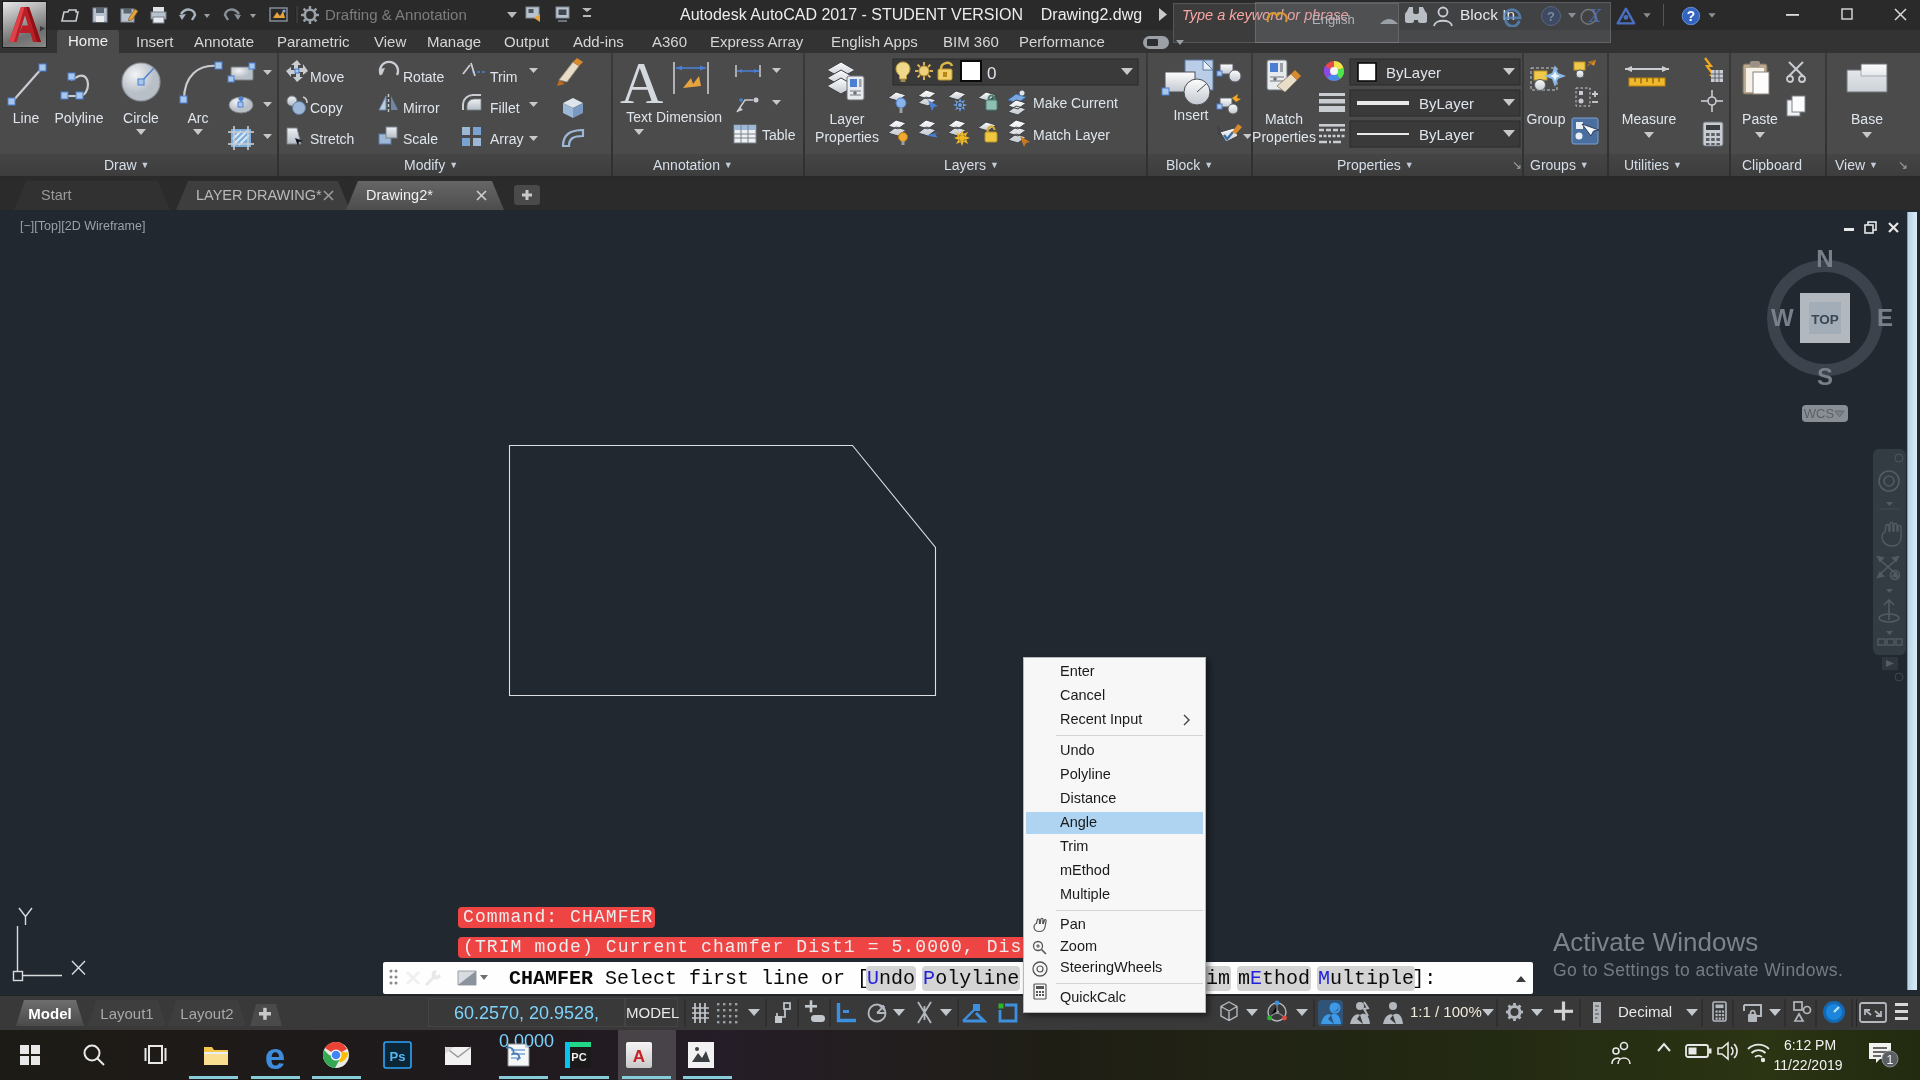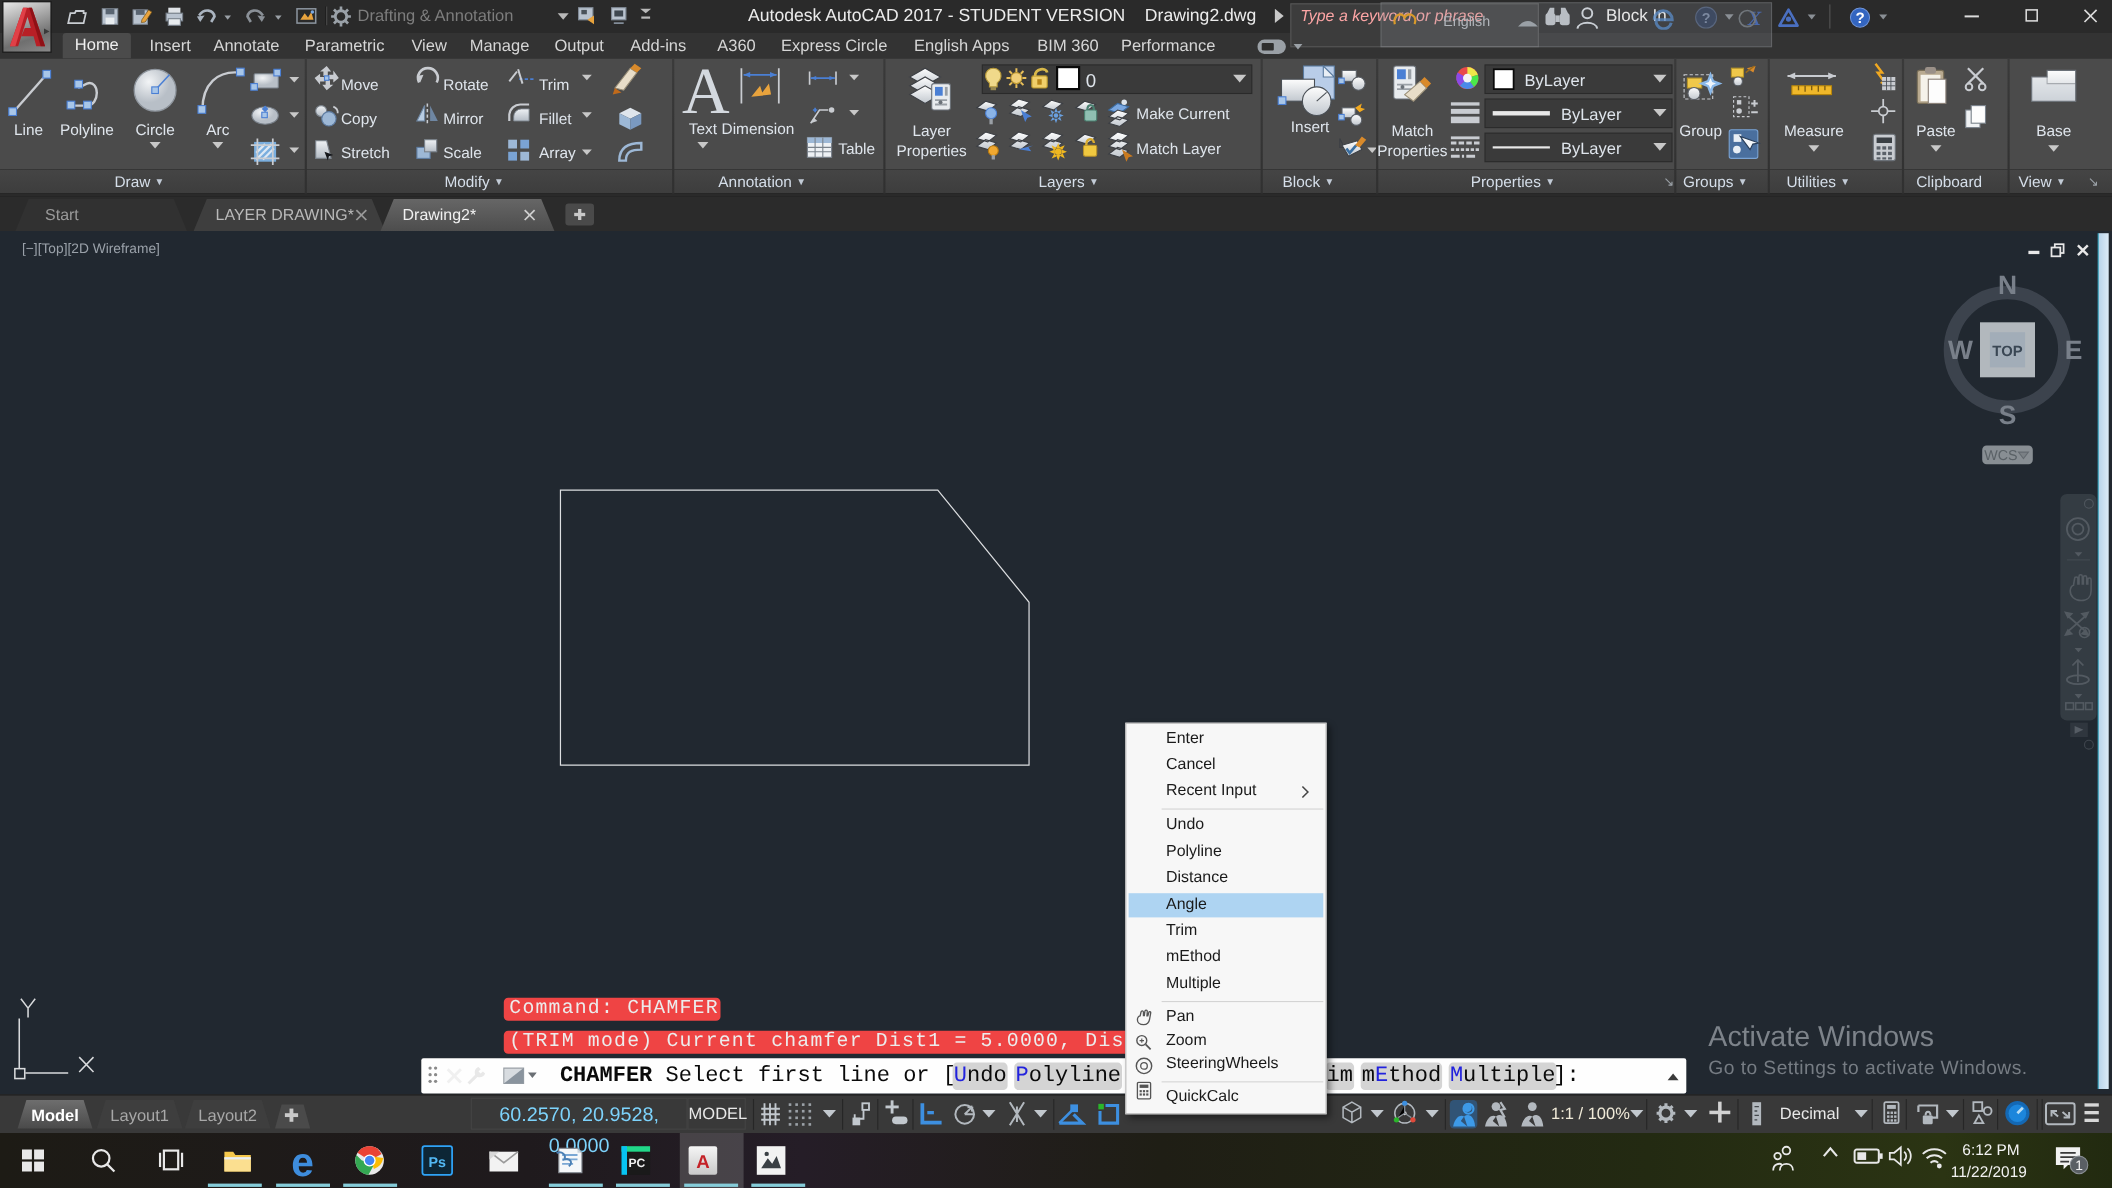--- a/index.html
+++ b/index.html
@@ -222,21 +222,21 @@
 <div id="rb-content">
   <div id="hometab">Home</div>
   <div class="tabt" style="left:136px">Insert</div>
   <div class="tabt" style="left:194px">Annotate</div>
   <div class="tabt" style="left:277px">Parametric</div>
   <div class="tabt" style="left:374px">View</div>
   <div class="tabt" style="left:427px">Manage</div>
   <div class="tabt" style="left:504px">Output</div>
   <div class="tabt" style="left:573px">Add-ins</div>
   <div class="tabt" style="left:652px">A360</div>
-  <div class="tabt" style="left:710px">Express Circle</div>
+  <div class="tabt" style="left:710px">Express Array</div>
   <div class="tabt" style="left:831px">English Apps</div>
   <div class="tabt" style="left:943px">BIM 360</div>
   <div class="tabt" style="left:1019px">Performance</div>
   <svg class="abs" style="left:1143px;top:35px" width="45" height="16">
       <rect x="0" y="1" width="26" height="13" rx="6.5" fill="#9aa0a6"></rect>
       <rect x="4" y="4" width="11" height="7" rx="1" fill="#2e2e2e"></rect>
       <path d="M33 5 l8 0 -4 5 z" fill="#9aa0a6"></path>
     </svg>
 
   <div class="psep" style="left:277px"></div>

